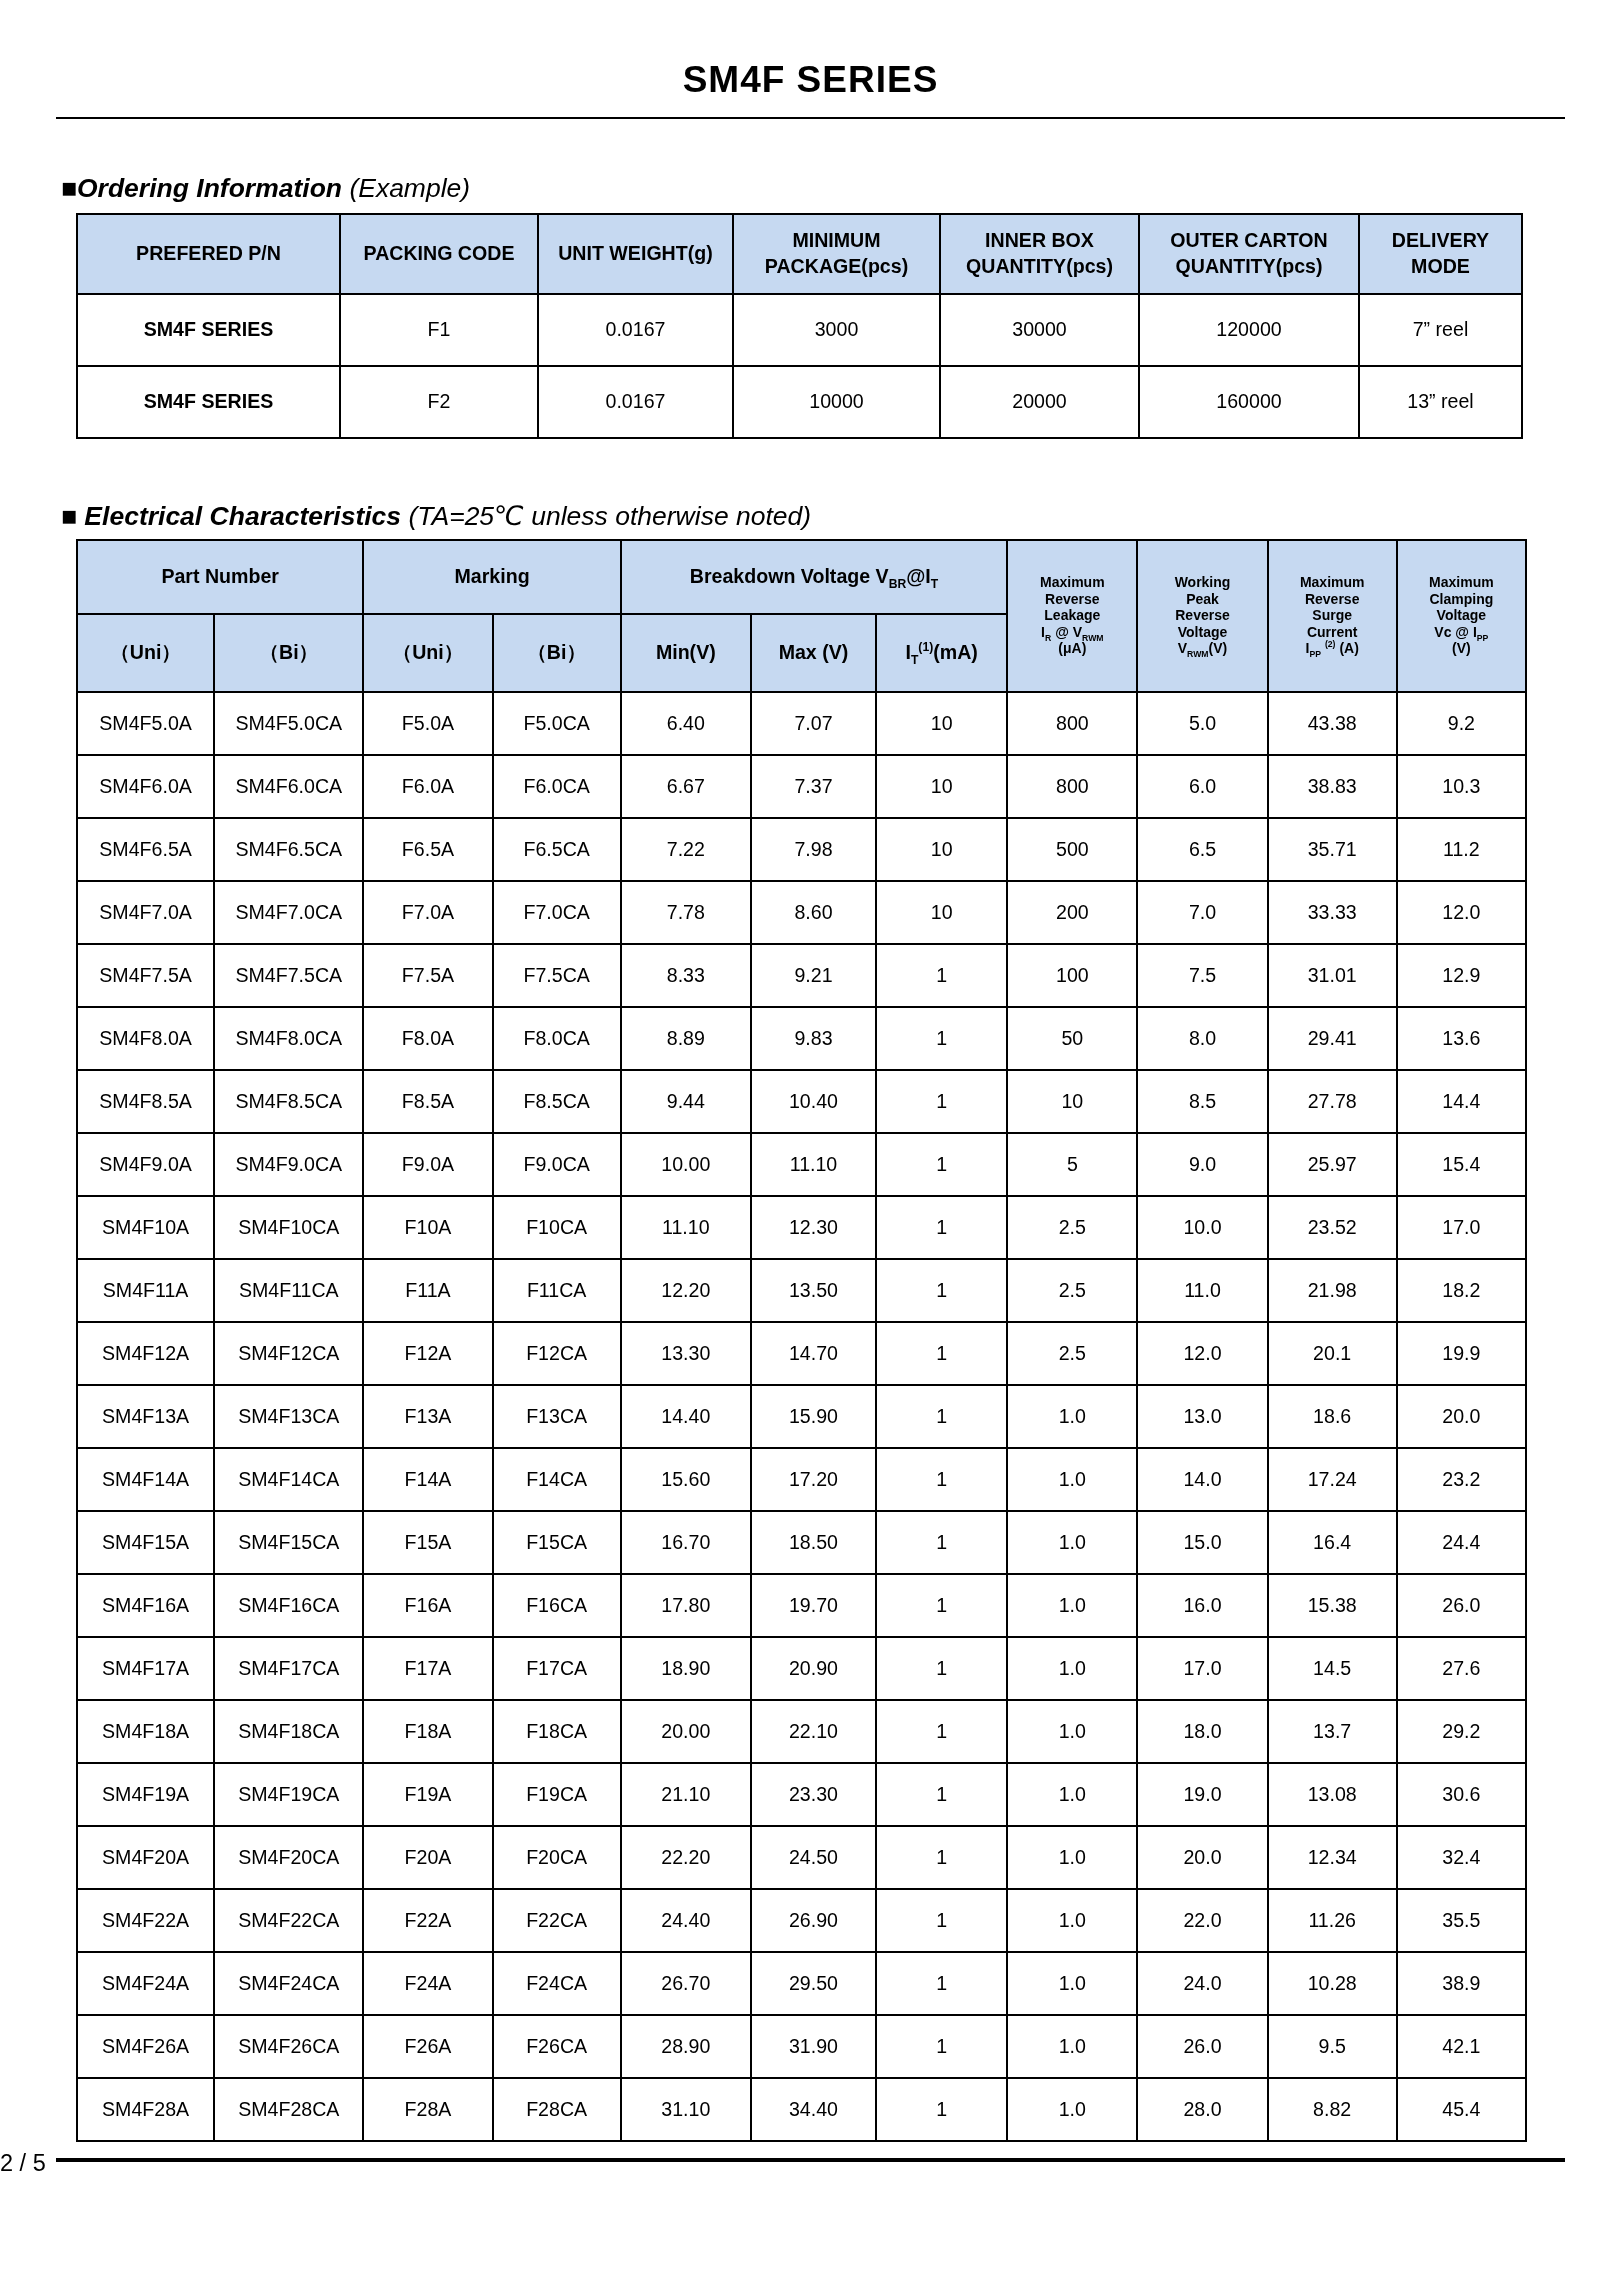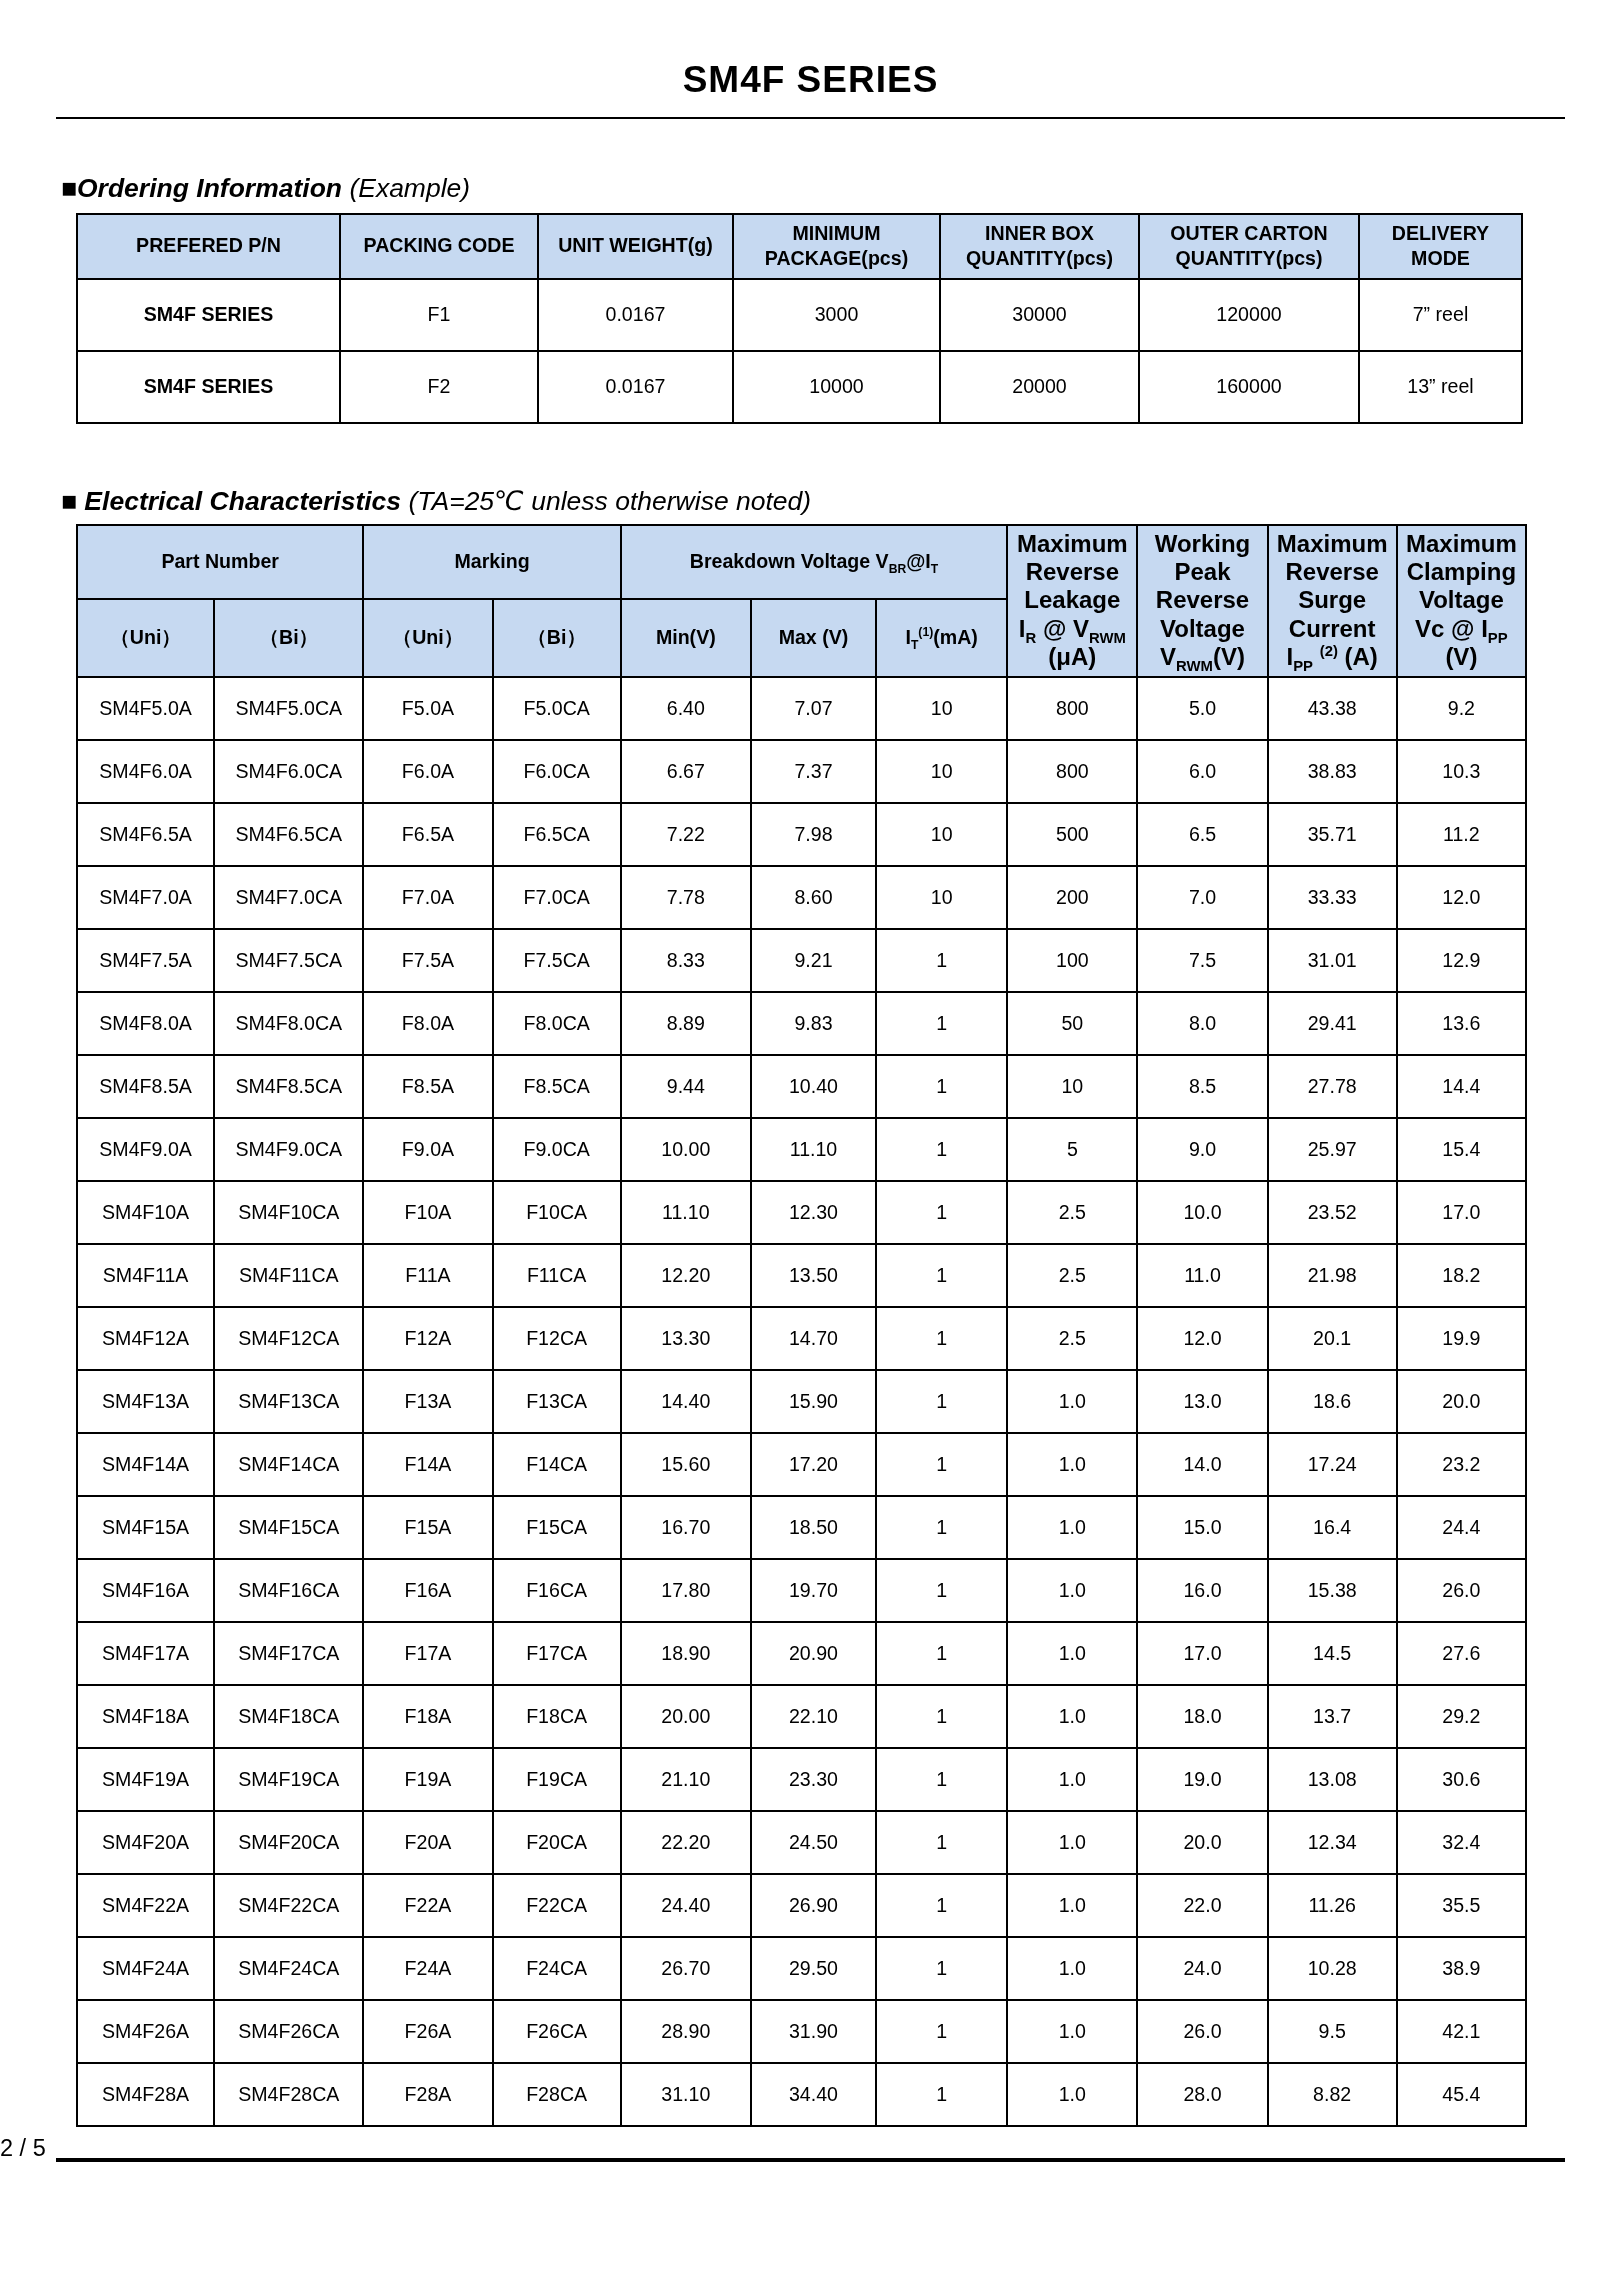--- a/index.html
+++ b/index.html
@@ -52,30 +52,30 @@
     font-size:19.6px;
     line-height:1.3;
   }
   table.tbl td{
     background:#ffffff;
     font-size:19.6px;
     font-weight:normal;
   }
 
   table.ordering{width:1444px;}
-  table.ordering thead tr{height:65px;}
+  table.ordering thead tr{height:80px;}
   table.ordering tbody tr{height:72px;}
   table.ordering tbody td:first-child{font-weight:bold;}
 
   table.elec{width:1451px;}
   table.elec thead tr.group-row{height:74px;border-radius:10px;}
   table.elec thead tr.sub-row{height:78px;padding-left:20px;}
   table.elec tbody tr{height:63px;}
   table.elec th.mh{
-    font-size:24px;
+    font-size:14px;
     line-height:1.18;
     padding:3.9px 2px;
   }
   table.elec sub{font-size:0.62em;line-height:0;}
   table.elec sup{font-size:0.62em;line-height:0;}
 
   .page-footer{
     margin-top:8px;
     font-size:23.5px;
     font-weight:normal;

